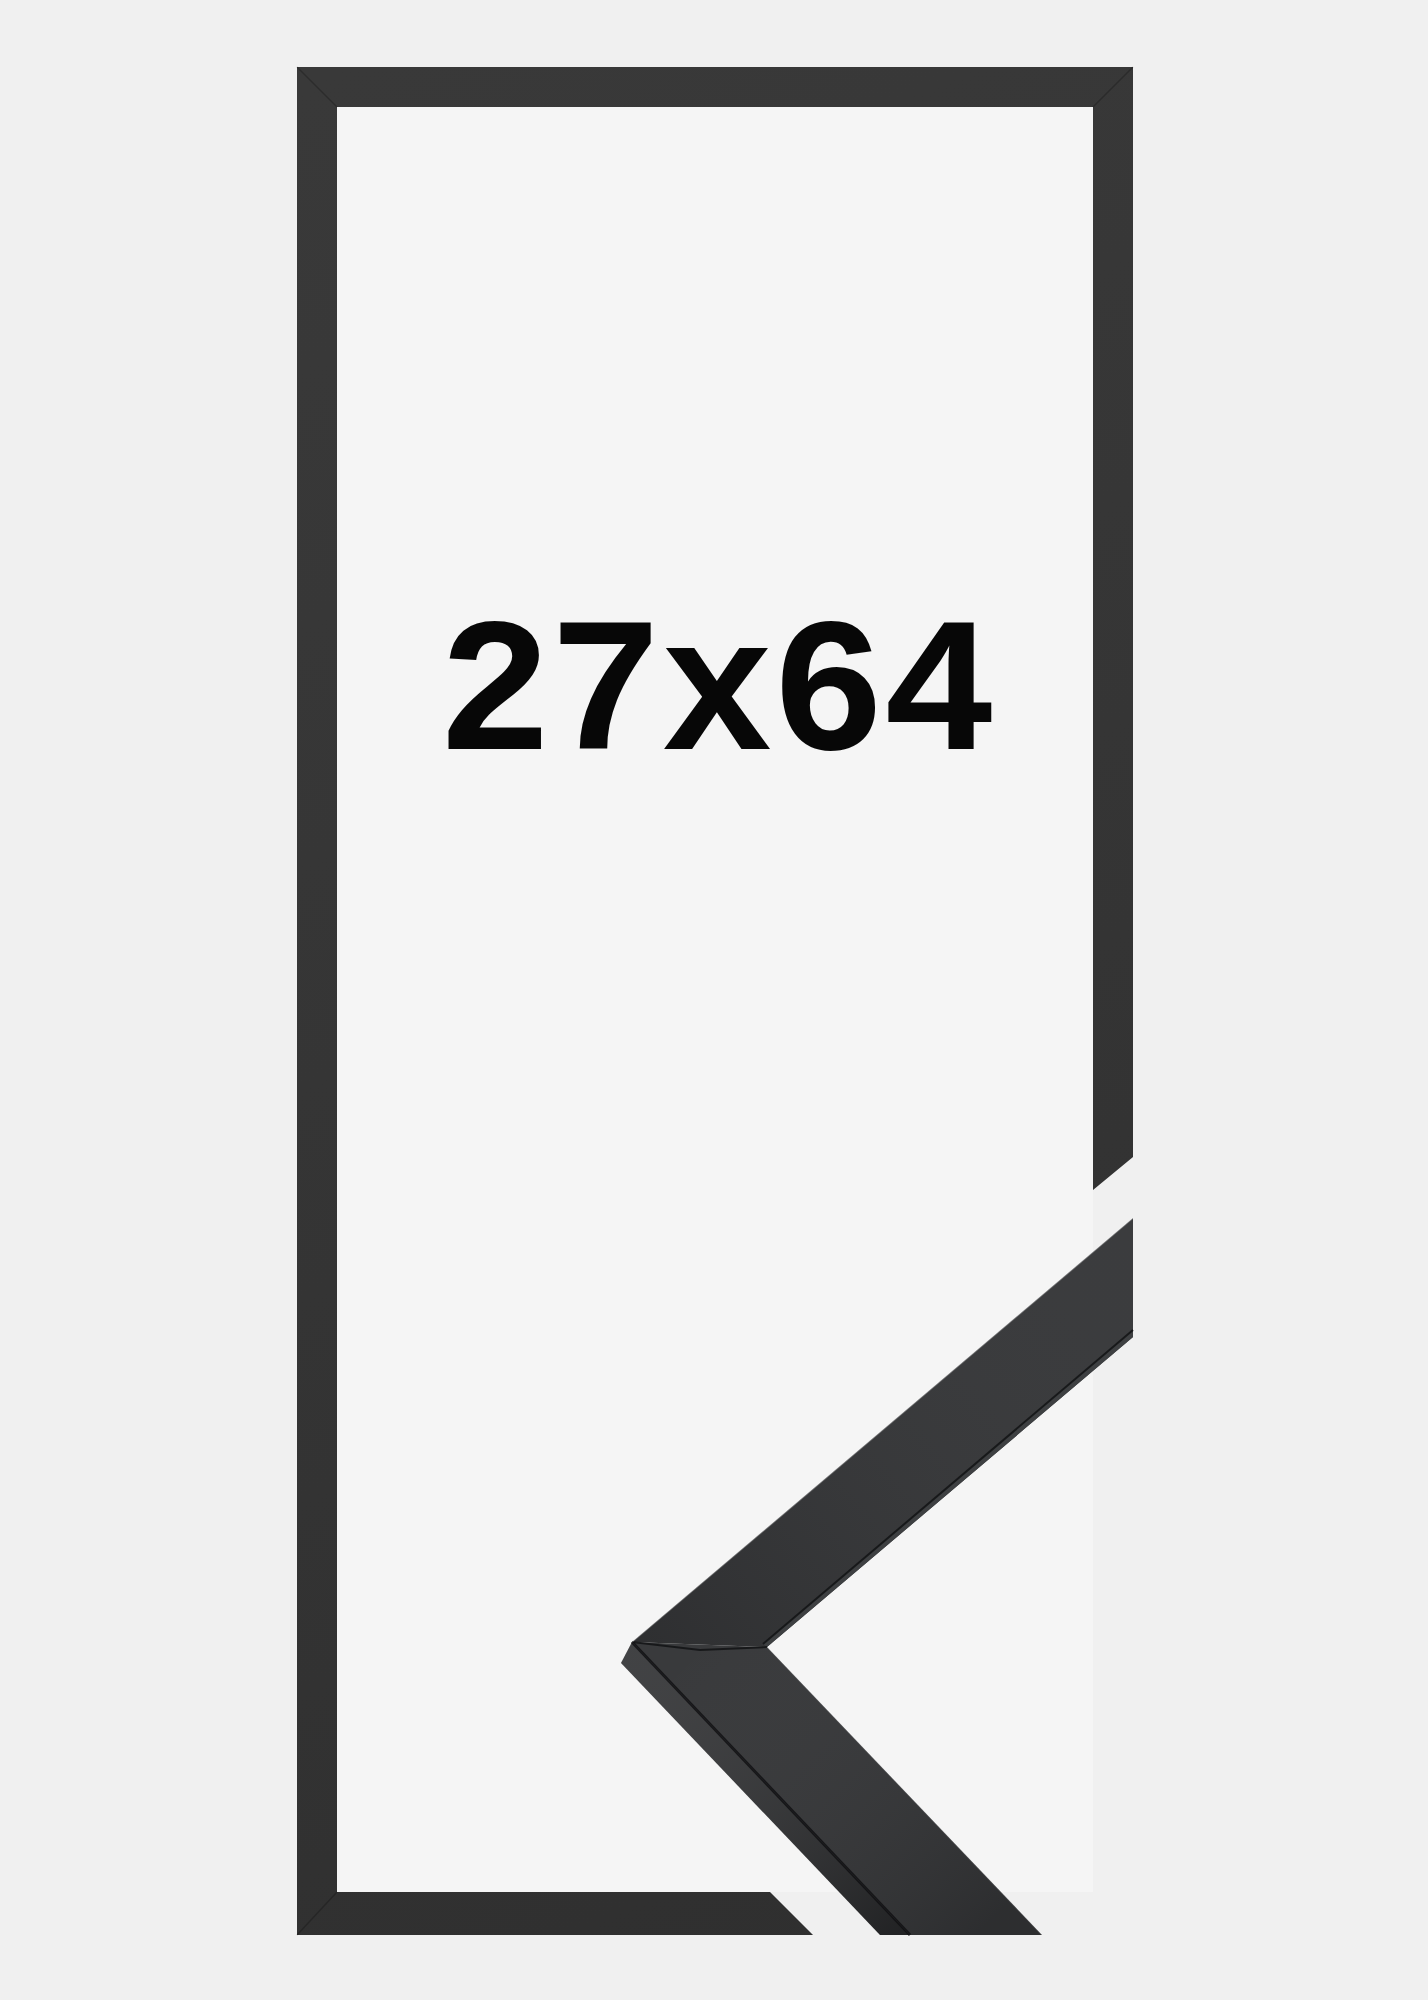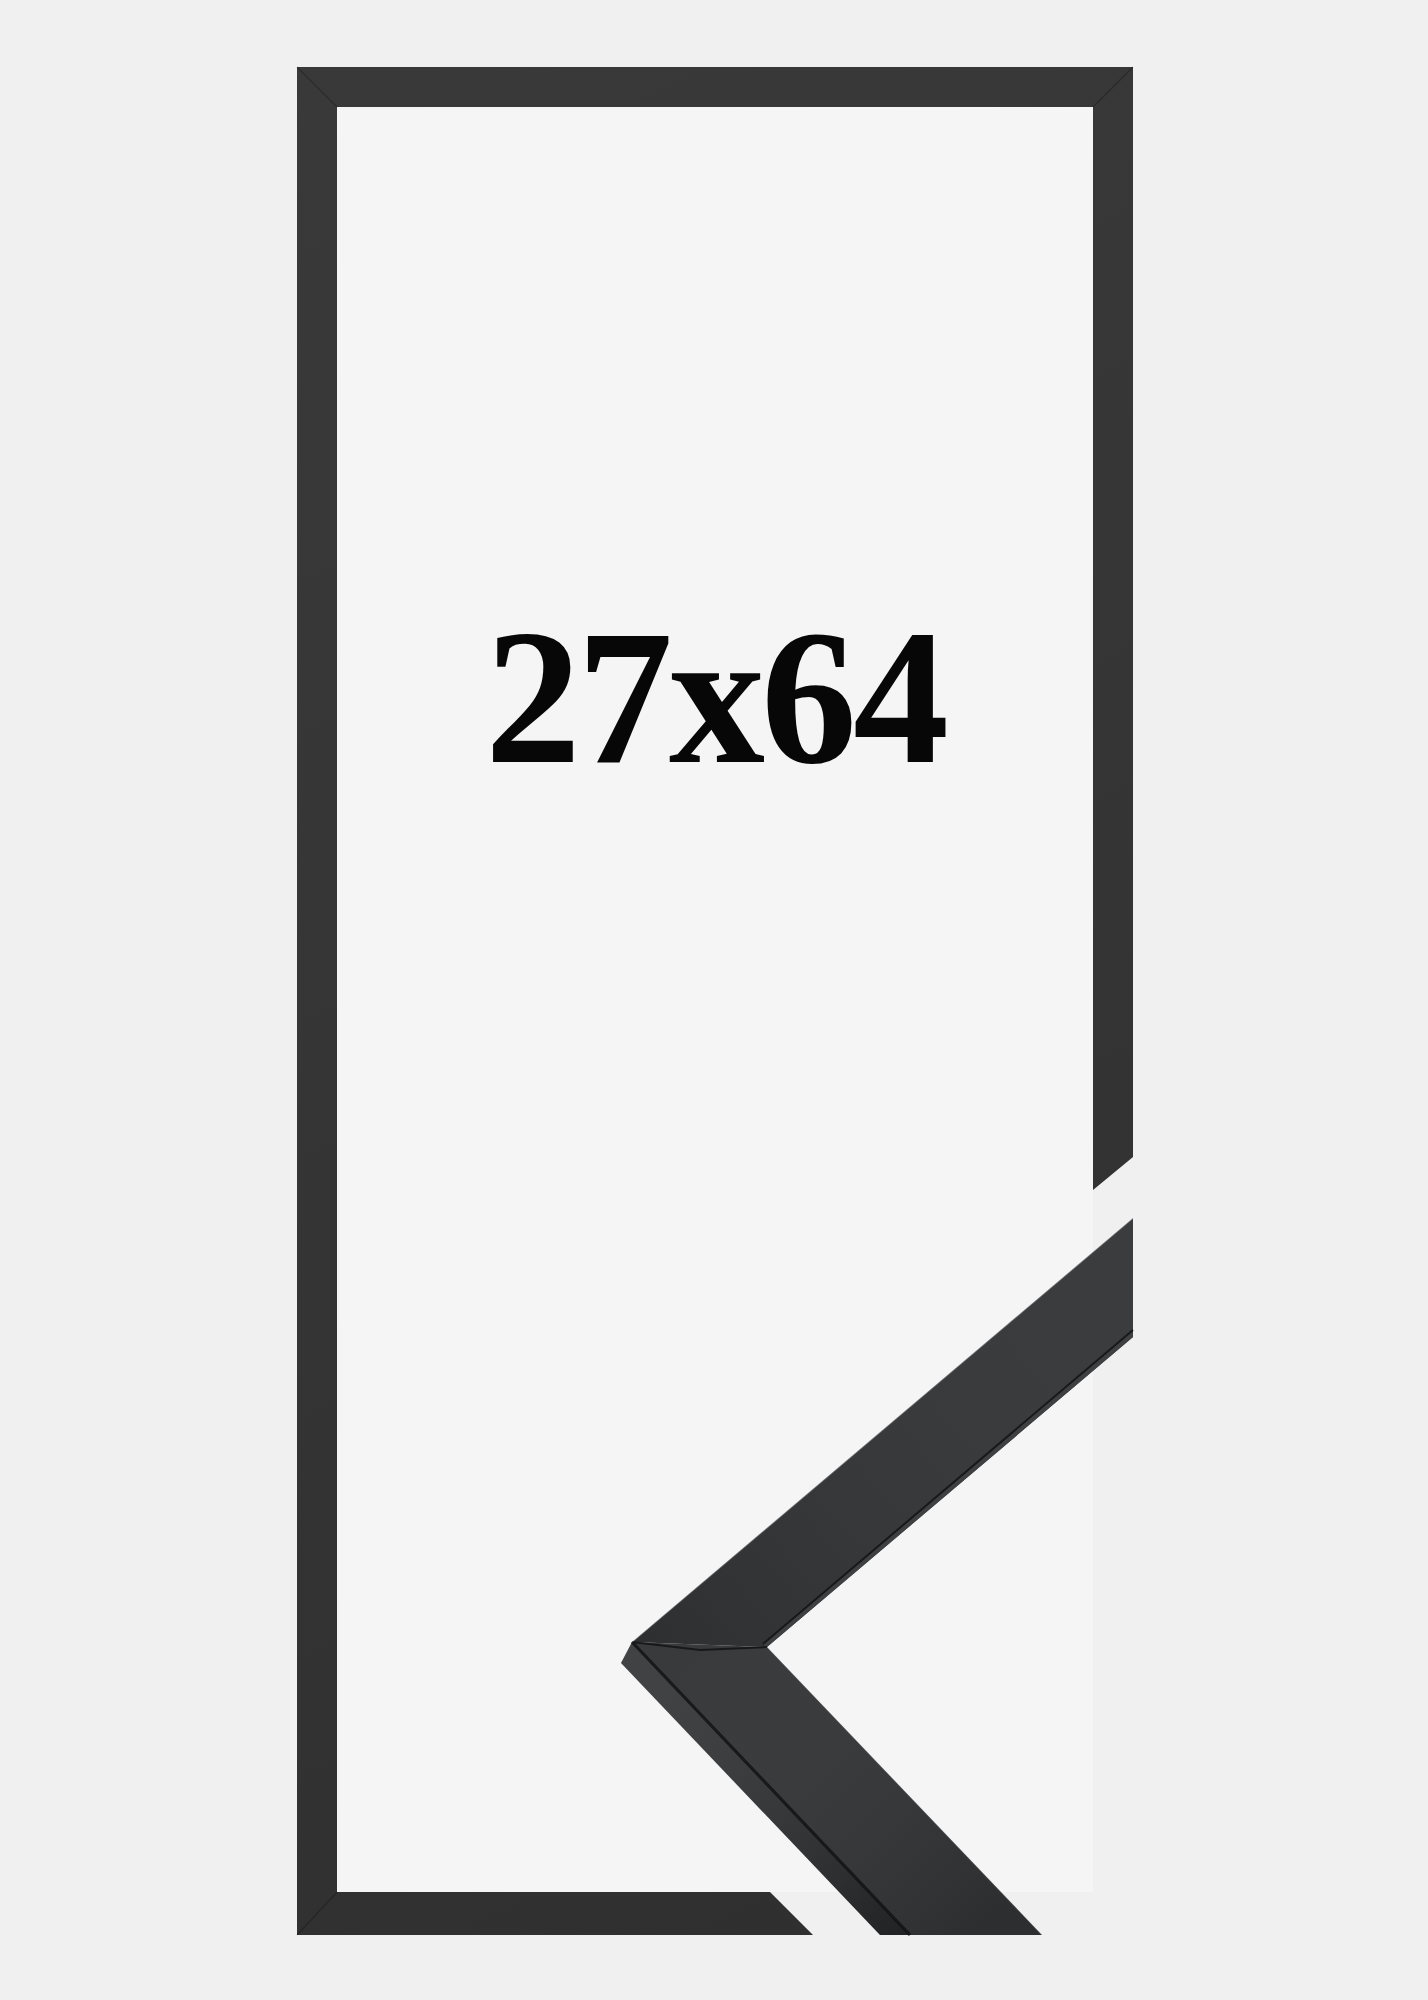--- a/index.html
+++ b/index.html
@@ -16,21 +16,21 @@
   }
   body {
     background: var(--background);
   }
   #canvas {
     position: relative;
     width: 1272px;
     height: 2000px;
     background: var(--background);
     overflow: hidden;
-    font-family: Liberation Serif, serif;
+    font-family: Liberation Mono, monospace;
   }
   #frame-svg {
     position: absolute;
     left: 0;
     top: 0;
     display: block;
   }
   .size-label {
     position: absolute;
     left: 337px;

